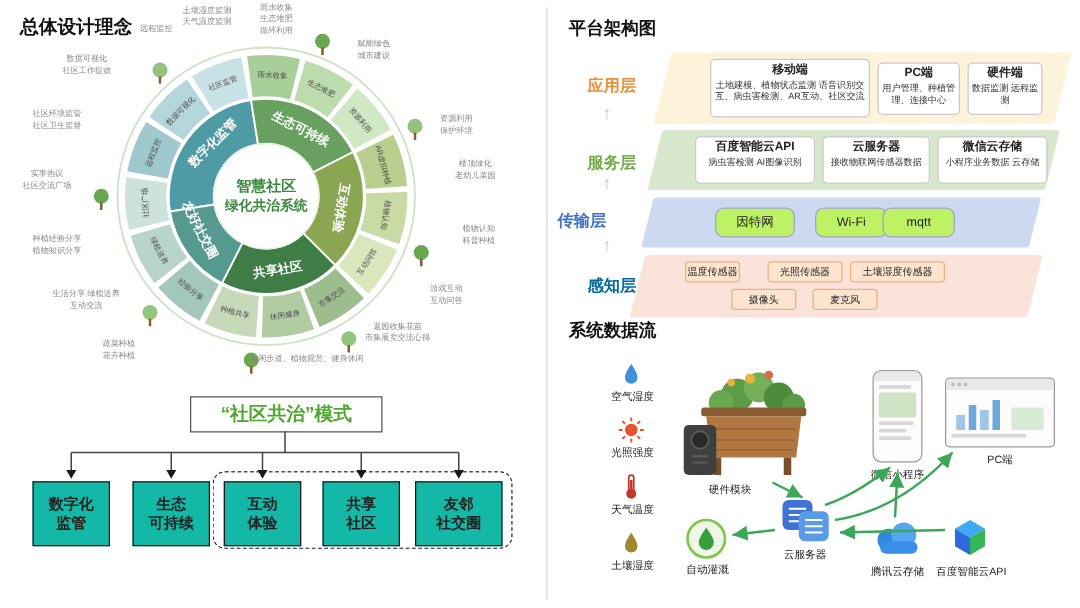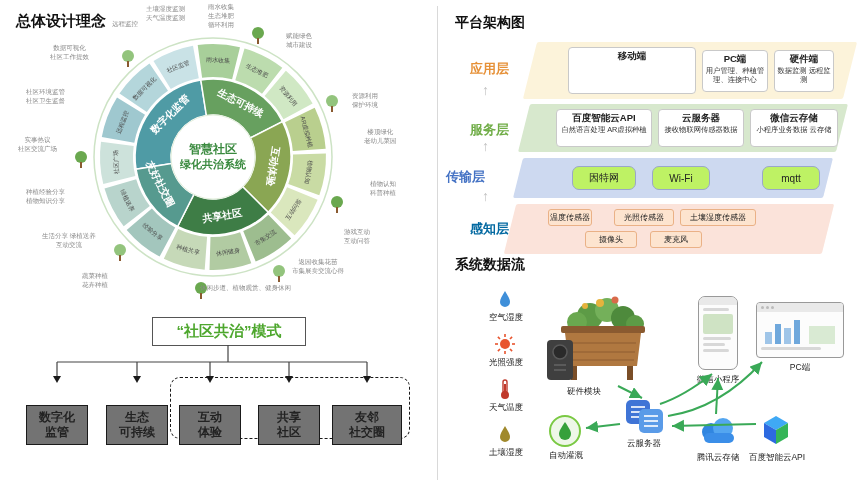--- a/index.html
+++ b/index.html
@@ -11,23 +11,23 @@
   .section-title{position:absolute;font-size:15px;font-weight:bold;color:#111;}
   
   .wheel-note{position:absolute;font-size:6.5px;color:#8a8a8a;line-height:1.35;white-space:pre-line;text-align:center;}
   .outer-seg-label{font-size:6px;fill:#4a4a4a;}
   .sector-label{font-size:10px;font-weight:bold;fill:#ffffff;}
   .center-label{font-weight:bold;fill:#3a8a3f;}
   
   .model-title-box{position:absolute;left:152px;top:317px;width:152px;height:27px;border:1px solid #555;
     display:flex;align-items:center;justify-content:center;background:#fff;text-align:right;}
   .model-title-box span{font-size:15px;font-weight:bold;color:#4ea72e;}
-  .node-box{position:absolute;top:385px;height:40px;border:1.5px solid #1a1a1a;background:#737373;
+  .node-box{position:absolute;top:385px;height:52px;border:1.5px solid #1a1a1a;background:#14b8a6;
     display:flex;align-items:center;justify-content:center;text-align:center;
-    font-weight:bold;font-size:12px;line-height:1.25;box-sizing:border-box;margin-top:20px;}
+    font-weight:bold;font-size:12px;line-height:1.25;box-sizing:border-box;}
   .dashed-group{position:absolute;left:170px;top:377px;width:240px;height:62px;
     border:1.5px dashed #1a1a1a;border-radius:10px;box-sizing:border-box;}
   
   .divider{position:absolute;left:437px;top:6px;width:1px;height:474px;background:#d9d9d9;}
   
   .layer-bg{position:absolute;transform:skewX(-14deg);border-radius:2px;}
   .layer-label{position:absolute;font-size:13px;font-weight:bold;}
   .up-arrow{position:absolute;font-size:14px;color:#c0c0c0;font-weight:bold;}
   .up-arrow::before{content:"↑";}
   .arch-box{position:absolute;background:#fff;border:1px solid #c9c9c9;border-radius:4px;
@@ -216,46 +216,47 @@
 <div class="up-arrow" style="left:482px;top:188px;"></div>
 <div class="layer-label" style="left:470px;top:220px;color:#0369a1;">感知层</div>
 
 <div class="layer-bg" style="left:530px;top:42px;width:320px;height:57px;background:#fcf3da;"></div>
 <div class="layer-bg" style="left:524px;top:104px;width:318px;height:48px;background:#d7e8cd;"></div>
 <div class="layer-bg" style="left:518px;top:158px;width:310px;height:40px;background:#cdd9f0;"></div>
 <div class="layer-bg" style="left:510px;top:204px;width:318px;height:50px;background:#fbe3da;"></div>
 
 <div class="arch-box" style="left:568px;top:47px;width:128px;height:47px;">
   <div class="t">移动端</div>
+  <div class="d">土地建模、植物状态监测 语音识别交互、病虫害检测、AR互动、社区交流</div>
 </div>
 <div class="arch-box" style="left:702px;top:50px;width:66px;height:42px;">
   <div class="t">PC端</div>
   <div class="d">用户管理、种植管理、连接中心</div>
 </div>
 <div class="arch-box" style="left:774px;top:50px;width:60px;height:42px;">
   <div class="t">硬件端</div>
   <div class="d">数据监测 远程监测</div>
 </div>
 
 <div class="arch-box" style="left:556px;top:109px;width:96px;height:38px;">
   <div class="t">百度智能云API</div>
-  <div class="d">自然语言处理 AR虚拟种植</div>
+  <div class="d">病虫害检测 AI图像识别</div>
 </div>
 <div class="arch-box" style="left:658px;top:109px;width:86px;height:38px;">
   <div class="t">云服务器</div>
   <div class="d">接收物联网传感器数据</div>
 </div>
 <div class="arch-box" style="left:750px;top:109px;width:88px;height:38px;">
   <div class="t">微信云存储</div>
   <div class="d">小程序业务数据 云存储</div>
 </div>
 
 <div class="trans-box" style="left:572px;top:166px;width:64px;height:24px;">因特网</div>
 <div class="trans-box" style="left:652px;top:166px;width:58px;height:24px;">Wi-Fi</div>
-<div class="trans-box" style="left:762px;top:166px;width:58px;height:24px;">mqtt</div>
+<div class="trans-box" style="left:706px;top:166px;width:58px;height:24px;">mqtt</div>
 
 <div class="sense-box" style="left:548px;top:209px;width:44px;height:17px;">温度传感器</div>
 <div class="sense-box" style="left:614px;top:209px;width:60px;height:17px;">光照传感器</div>
 <div class="sense-box" style="left:680px;top:209px;width:76px;height:17px;">土壤湿度传感器</div>
 <div class="sense-box" style="left:585px;top:231px;width:52px;height:17px;">摄像头</div>
 <div class="sense-box" style="left:650px;top:231px;width:52px;height:17px;">麦克风</div>
 
 <div class="section-title" style="left:455px;top:256px;font-size:14px;">系统数据流</div>
 
 <svg class="sensor-icon" style="left:494px;top:288px;" viewBox="0 0 22 22">

